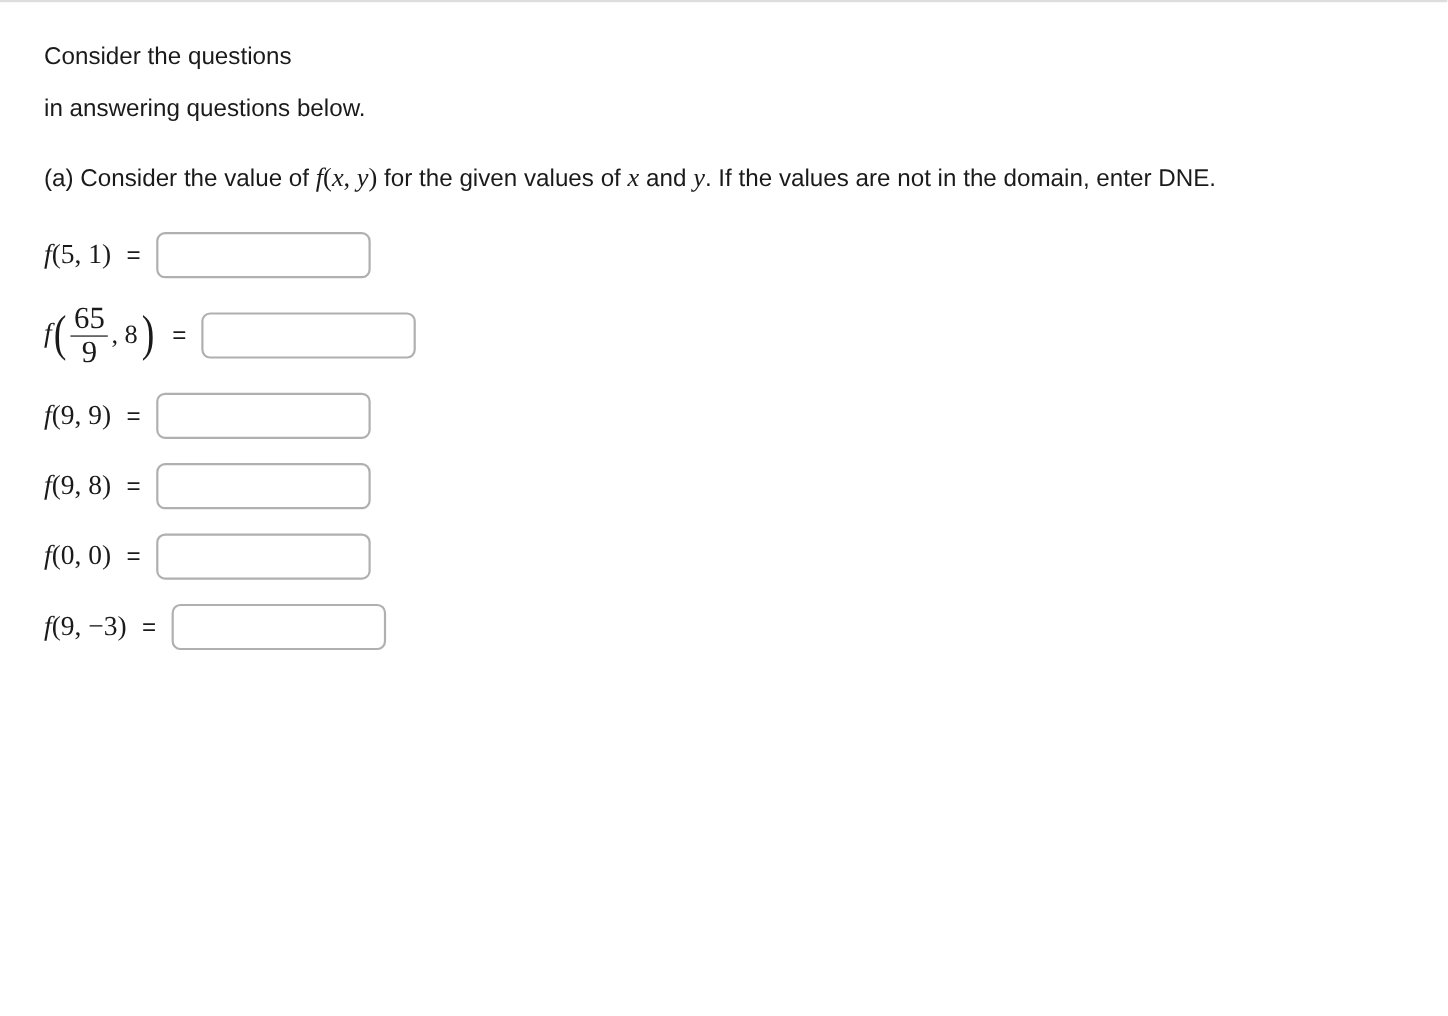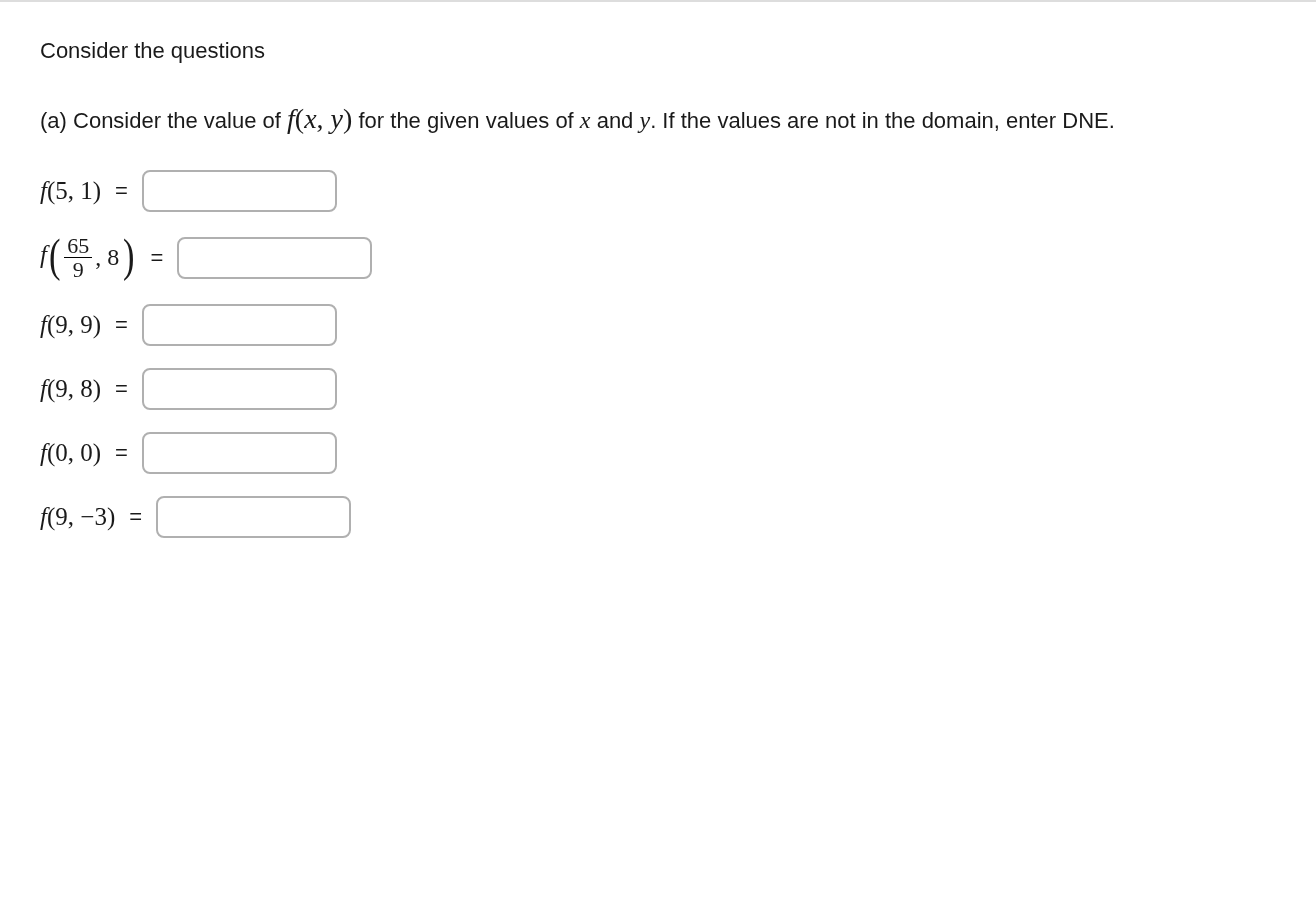--- a/index.html
+++ b/index.html
@@ -68,21 +68,21 @@
       position: relative;
       top: -2px;
     }
     .frac {
       display: inline-flex;
       flex-direction: column;
       align-items: center;
       vertical-align: middle;
       font-style: normal;
       font-family: 'Times New Roman', serif;
-      font-size: 22px;
+      font-size: 28px;
       line-height: 1.05;
       margin: 0 2px;
     }
     .frac .num { border-bottom: 1.5px solid #000; padding: 0 3px; }
     .frac .den { padding: 0 3px; }
     .comma-arg {
       font-style: normal;
       font-family: 'Times New Roman', serif;
       font-size: 24px;
       margin-left: 1px;
@@ -94,32 +94,33 @@
       line-height: 1.55;
     }
     .mathvar {
       font-family: 'Times New Roman', serif;
       font-style: italic;
       font-size: 24px;
     }
     .func-inline {
       font-family: 'Times New Roman', serif;
       font-style: italic;
-      font-size: 28px;
+      font-size: 24px;
     }
     .func-inline .rm { font-style: normal; }
   </style>
 </head>
 <body>
 
 <div class="content">
 
   <div class="text-line">Consider the questions</div>
 
 
+  <div class="text-line">in answering questions below.</div>
 
   <div class="text-line part-a">
     <span>(a)</span>
     <span>Consider the value of</span>
     <span class="func-inline">f<span class="rm">(</span>x<span class="rm">,</span> y<span class="rm">)</span></span>
     <span>for the given values of</span>
     <span class="mathvar">x</span>
     <span>and</span>
     <span class="mathvar">y</span><span>. If the values are not in the domain, enter DNE.</span>
   </div>

